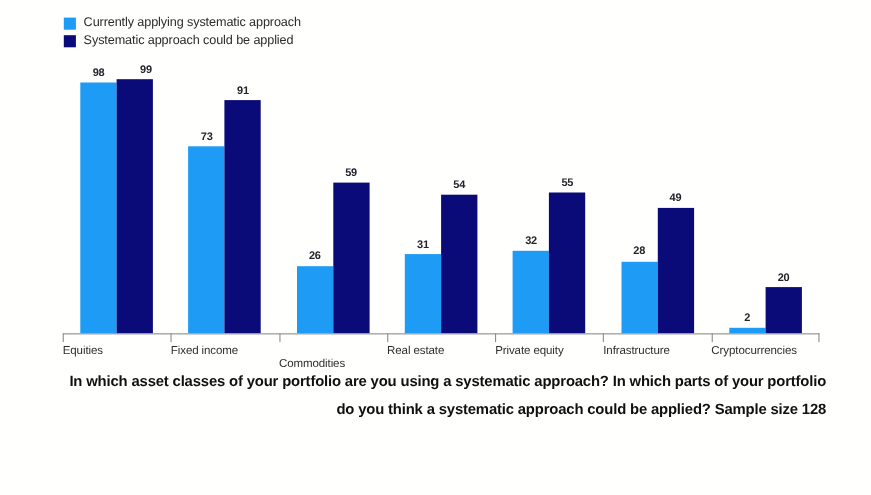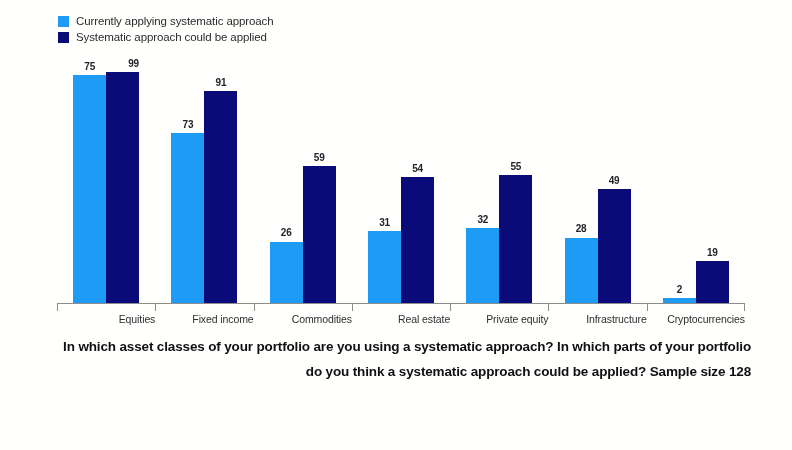--- a/index.html
+++ b/index.html
@@ -95,21 +95,21 @@
   #categories {
     position: absolute;
     left: 57px;
     top: 313px;
     width: 688px;
     height: 16px;
   }
   .cat-label {
     position: absolute;
     top: 0;
-    text-align: right;
+    text-align: left;
     font-size: 10.5px;
     color: #2e2e2e;
     letter-spacing: -0.1px;
     white-space: nowrap;
   }
 
   
   #caption {
     position: absolute;
     left: 45px;
@@ -133,23 +133,23 @@
   </div>
   <div class="legend-row">
     <span class="legend-swatch" style="background: rgb(10, 10, 120);"></span>
     <span class="legend-label">Systematic approach could be applied</span>
   </div>
 </div>
 
 <div id="plot">
   <div id="bars-layer">
       <div class="bar" style="left: 16.1429px; width: 33px; height: 228.34px; background: rgb(30, 156, 245);"></div>
-      <div class="bar-value" style="left: 16.1429px; width: 33px; bottom: 231.34px;">75</div>
+      <div class="bar-value" style="left: 16.1429px; width: 33px; bottom: 231.34px;">98</div>
       <div class="bar" style="left: 49.1429px; width: 33px; height: 230.67px; background: rgb(10, 10, 120);"></div>
-      <div class="bar-value" style="left: 60px; width: 33px; bottom: 233.67px;">99</div>
+      <div class="bar-value" style="left: 48px; width: 33px; bottom: 233.67px; text-align: right;">99</div>
       <div class="bar" style="left: 114.429px; width: 33px; height: 170.09px; background: rgb(30, 156, 245);"></div>
       <div class="bar-value" style="left: 114.429px; width: 33px; bottom: 173.09px;">73</div>
       <div class="bar" style="left: 147.429px; width: 33px; height: 212.03px; background: rgb(10, 10, 120);"></div>
       <div class="bar-value" style="left: 147.429px; width: 33px; bottom: 215.03px;">91</div>
       <div class="bar" style="left: 212.714px; width: 33px; height: 60.58px; background: rgb(30, 156, 245);"></div>
       <div class="bar-value" style="left: 212.714px; width: 33px; bottom: 65px;">26</div>
       <div class="bar" style="left: 245.714px; width: 33px; height: 137.47px; background: rgb(10, 10, 120);"></div>
       <div class="bar-value" style="left: 245.714px; width: 33px; bottom: 140.47px;">59</div>
       <div class="bar" style="left: 311px; width: 33px; height: 72.23px; background: rgb(30, 156, 245);"></div>
       <div class="bar-value" style="left: 311px; width: 33px; bottom: 75.23px;">31</div>
@@ -159,40 +159,40 @@
       <div class="bar-value" style="left: 409.286px; width: 33px; bottom: 77.56px;">32</div>
       <div class="bar" style="left: 442.286px; width: 33px; height: 128.15px; background: rgb(10, 10, 120);"></div>
       <div class="bar-value" style="left: 442.286px; width: 33px; bottom: 131.15px;">55</div>
       <div class="bar" style="left: 507.571px; width: 33px; height: 65.24px; background: rgb(30, 156, 245);"></div>
       <div class="bar-value" style="left: 507.571px; width: 33px; bottom: 69px;">28</div>
       <div class="bar" style="left: 540.571px; width: 33px; height: 114.17px; background: rgb(10, 10, 120);"></div>
       <div class="bar-value" style="left: 540.571px; width: 33px; bottom: 117.17px;">49</div>
       <div class="bar" style="left: 605.857px; width: 33px; height: 4.66px; background: rgb(30, 156, 245);"></div>
       <div class="bar-value" style="left: 605.857px; width: 33px; bottom: 7.66px;">2</div>
       <div class="bar" style="left: 638.857px; width: 33px; height: 41.94px; background: rgb(10, 10, 120);"></div>
-      <div class="bar-value" style="left: 638.857px; width: 33px; bottom: 44.94px;">19</div>
+      <div class="bar-value" style="left: 638.857px; width: 33px; bottom: 44.94px;">20</div>
     </div>
 </div>
 
 <div id="axis">
   <div id="axis-line"></div>
 <div class="axis-tick" style="left: 0px;"></div>
     <div class="axis-tick" style="left: 98.2857px;"></div>
     <div class="axis-tick" style="left: 196.571px;"></div>
     <div class="axis-tick" style="left: 294.857px;"></div>
     <div class="axis-tick" style="left: 393.143px;"></div>
     <div class="axis-tick" style="left: 491.429px;"></div>
     <div class="axis-tick" style="left: 589.714px;"></div>
     <div class="axis-tick" style="left: 687px;"></div>
   </div>
 
 <div id="categories">
     <div class="cat-label" style="left: 0px; width: 98.2857px;">Equities</div>
     <div class="cat-label" style="left: 98.2857px; width: 98.2857px;">Fixed income</div>
-    <div class="cat-label" style="left: 196.571px; width: 98.2857px;">Commodities</div>
+    <div class="cat-label" style="left: 196.571px; width: 98.2857px; margin-top: 12px;">Commodities</div>
     <div class="cat-label" style="left: 294.857px; width: 98.2857px;">Real estate</div>
     <div class="cat-label" style="left: 393.143px; width: 98.2857px;">Private equity</div>
     <div class="cat-label" style="left: 491.429px; width: 98.2857px;">Infrastructure</div>
     <div class="cat-label" style="left: 589.714px; width: 98.2857px;">Cryptocurrencies</div>
   </div>
 
 <div id="caption">
   <span>In which asset classes of your portfolio are you using a systematic approach? In which parts of your</span>
   <span>portfolio do you think a systematic approach could be applied? Sample size 128</span>
 </div>

